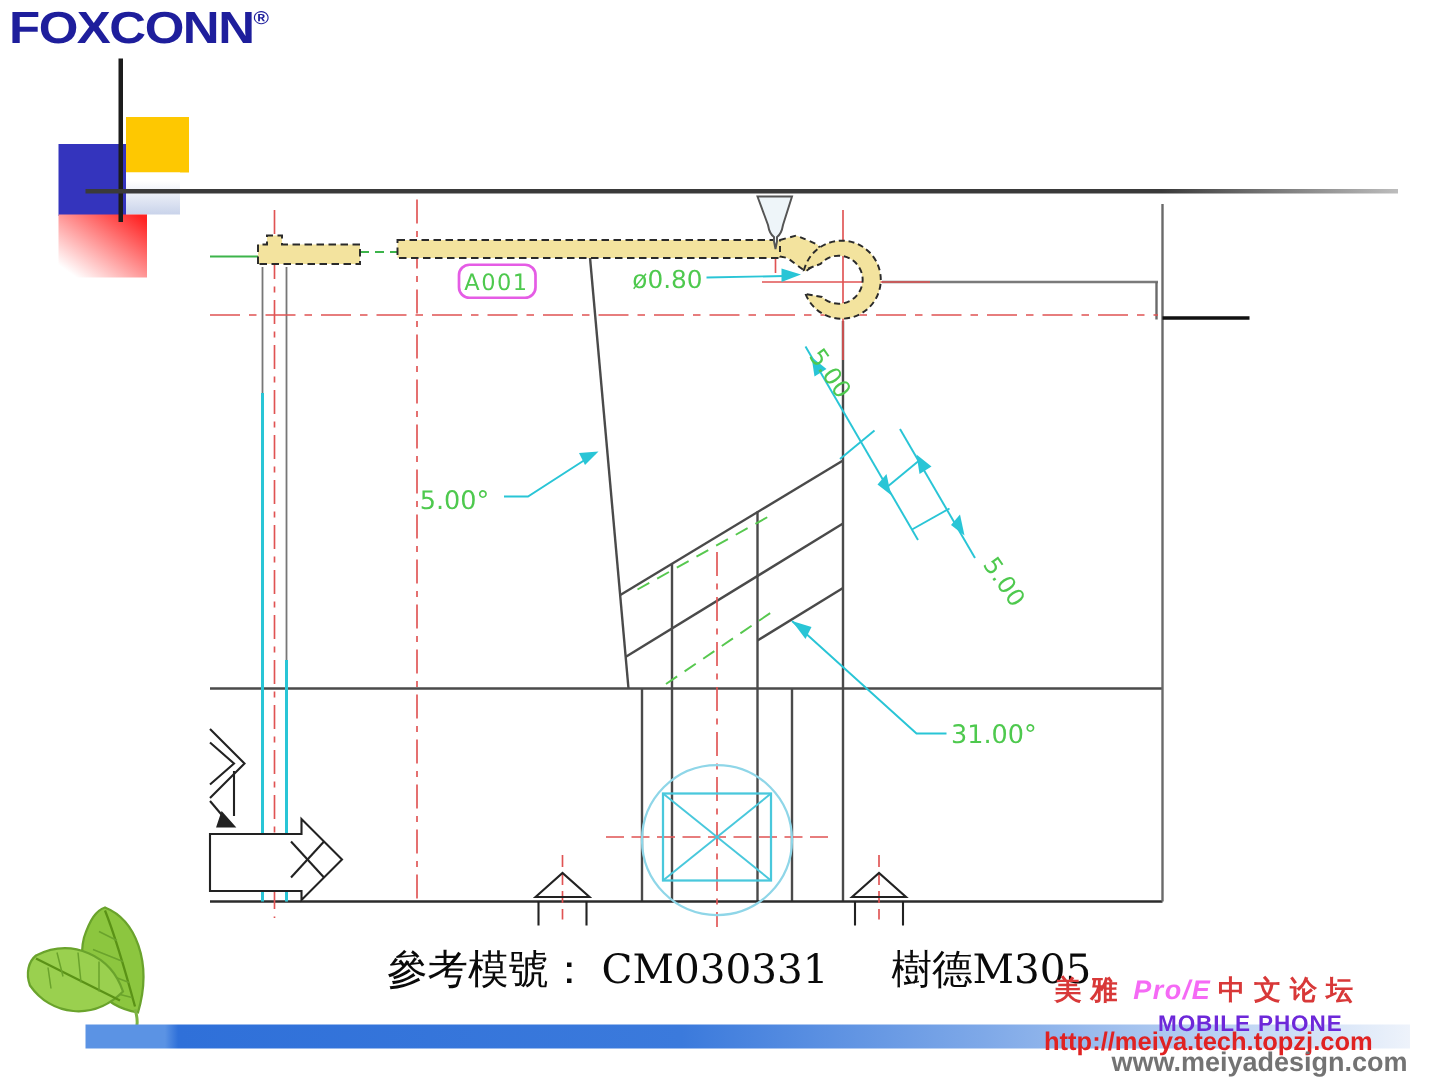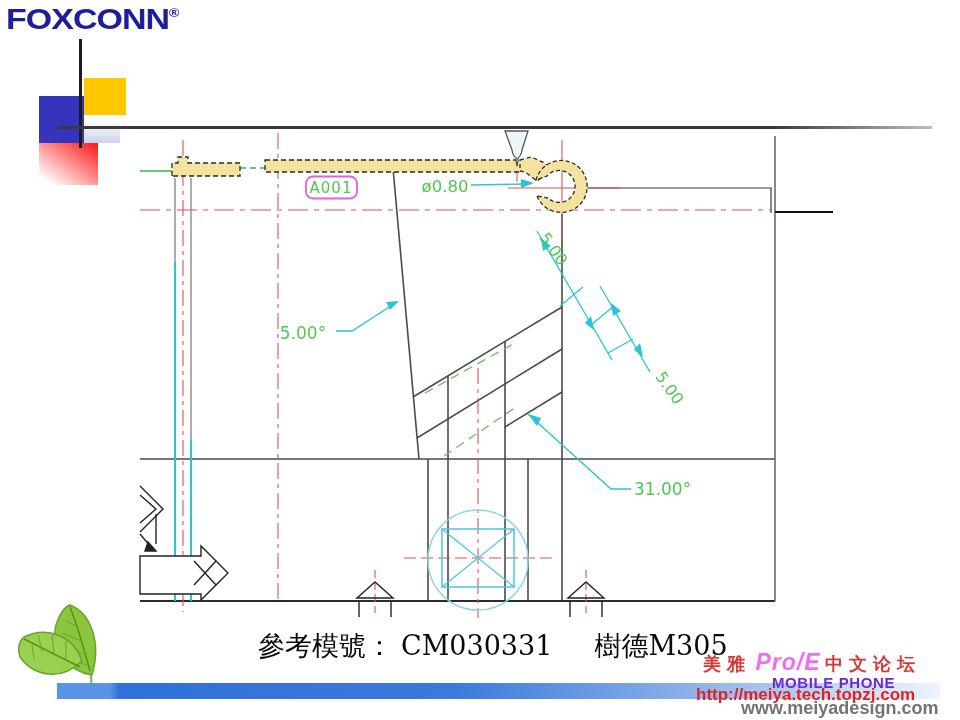--- a/index.html
+++ b/index.html
@@ -30,21 +30,21 @@
   
   .bar{left:57px;top:683px;width:883px;height:16px;
        background:linear-gradient(to right,#5b93e4 0%,#5b93e4 6%,#2f70d9 7%,#3b7adc 45%,
                   #7fa9e8 68%,#c2d7f4 88%,#eef3fb 100%);}
 
   
   .wm{white-space:nowrap;z-index:8;line-height:1;}
   .wm1{left:703px;top:651px;}
   .wm1 .cn{color:#d83838;font-weight:bold;font-size:18px;letter-spacing:6px;
            font-family:"DejaVu Sans",sans-serif;}
-  .wm1 .en{color:#f56af5;font-weight:bold;font-style:italic;font-size:23px;letter-spacing:1px;}
+  .wm1 .en{color:#f56af5;font-weight:bold;font-style:italic;font-size:18px;letter-spacing:1px;}
   .wm2{left:772px;top:675px;font-size:15px;font-weight:bold;color:#6d28d9;letter-spacing:0.6px;}
   .wm3{left:696px;top:686px;font-size:17px;font-weight:bold;color:#e02222;text-align:right;}
   .wm4{left:741px;top:699px;font-size:18px;font-weight:bold;color:#737373;}
 
   svg text{font-family:"DejaVu Sans",sans-serif;}
 </style>
 </head>
 <body>
 
 <div class="abs logo"><span>FOXCONN</span><span class="reg">®</span></div>

